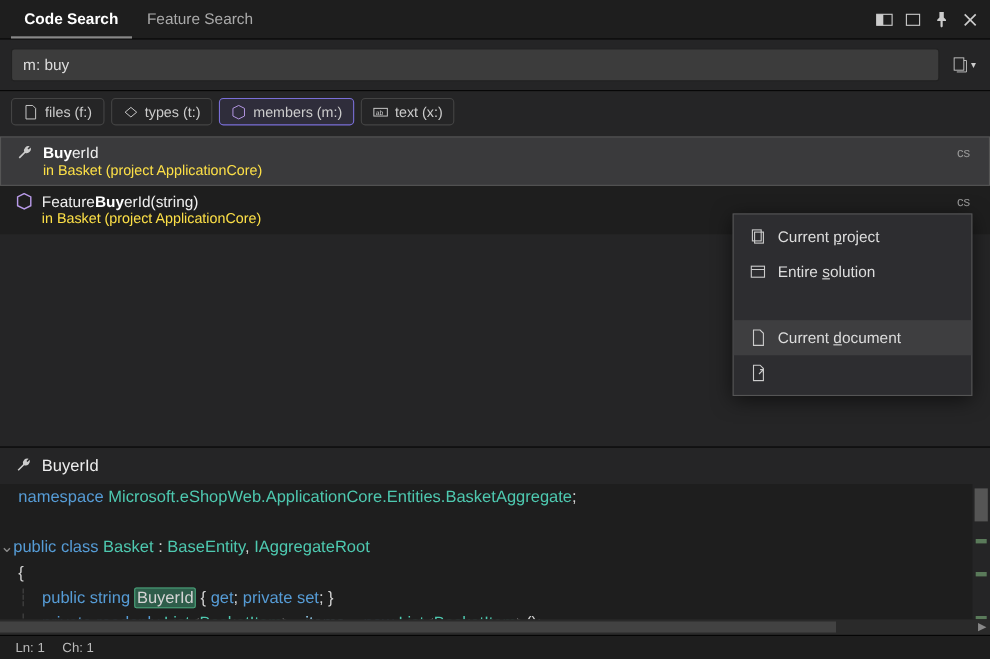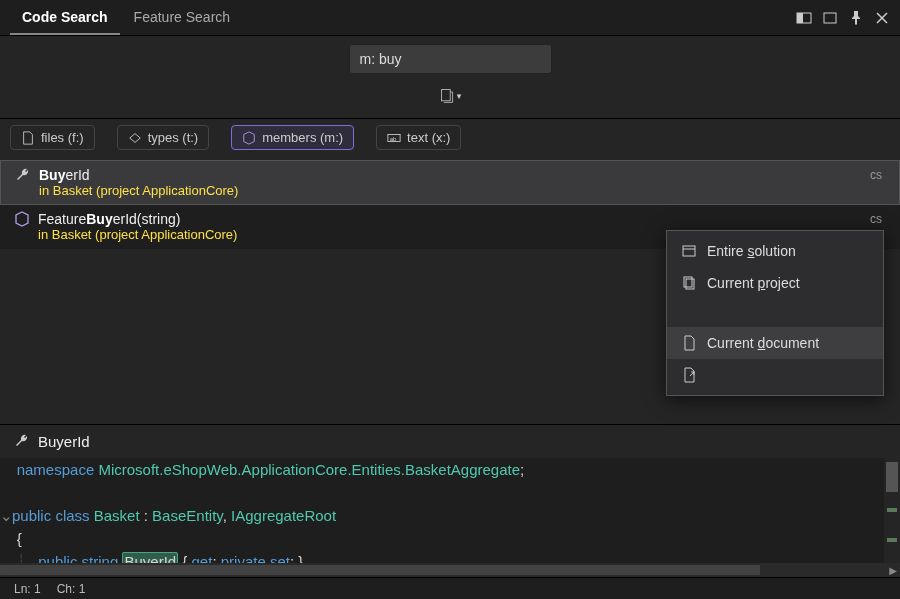--- a/index.html
+++ b/index.html
@@ -3,24 +3,24 @@
 <meta charset="utf-8">
 <style>
 * { margin: 0; padding: 0; box-sizing: border-box; font-family: 'Segoe UI', Arial, sans-serif; }
 body { background: #1e1e1e; color: #ccc; width: 900px; height: 599px; overflow: hidden; display: flex; flex-direction: column; }
 .titlebar { display: flex; justify-content: space-between; align-items: center; height: 36px; background: #1e1e1e; border-bottom: 1px solid #000; padding: 0 10px; }
 .tabs { display: flex; gap: 2px; }
 .tab { padding: 8px 12px; font-size: 14px; color: #aaa; cursor: pointer; }
 .tab.active { color: #fff; font-weight: 600; border-bottom: 2px solid #888; }
 .winbtns { display: flex; gap: 10px; }
 .winbtn { width: 16px; height: 16px; display: flex; align-items: center; justify-content: center; cursor: pointer; color: #ccc; }
-.searchrow { display: flex; align-items: center; padding: 8px 10px; gap: 8px; background: #252526; border-bottom: 1px solid #000; flex-direction: column; }
+.searchrow { display: flex; align-items: center; padding: 8px 10px; gap: 8px; background: #252526; border-bottom: 1px solid #000; }
 .searchbox { flex: 1; background: #3c3c3c; border: 1px solid #222; border-radius: 3px; padding: 6px 10px; color: #ddd; font-size: 14px; outline: none; }
 .ddbtn { width: 28px; height: 28px; display: flex; align-items: center; justify-content: center; cursor: pointer; color: #ccc; position: relative; }
-.filters { display: flex; gap: 22px; padding: 6px 10px 10px 10px; background: #252526; }
+.filters { display: flex; gap: 6px; padding: 6px 10px 10px 10px; background: #252526; }
 .fchip { display: flex; align-items: center; gap: 6px; padding: 4px 10px; border: 1px solid #444; border-radius: 4px; font-size: 13px; color: #ccc; cursor: pointer; }
 .fchip.active { border-color: #7a6fd8; background: rgba(122,111,216,0.12); }
 .fchip svg, .fchip .ic { width: 14px; height: 14px; }
 .results { flex: 0 0 auto; position: relative; }
 .result { padding: 6px 14px; border-bottom: 1px solid transparent; }
 .result.sel { background: #3a3a3c; border: 1px solid #555; }
 .rtitle { display: flex; align-items: center; gap: 8px; font-size: 14px; color: #eee; }
 .rtitle b { font-weight: 700; color: #fff; }
 .rsub { font-size: 13px; color: #fde047; padding-left: 24px; }
 .rbadge { position: absolute; right: 18px; font-size: 12px; color: #999; }
@@ -139,34 +139,34 @@
       <span><span>Feature</span><b>Buy</b><span>erId(string)</span></span>
       <span class="rbadge">cs</span>
     </div>
     <div class="rsub">in Basket (project ApplicationCore)</div>
   </div>
 
   <div class="dropdown">
     <div class="dditem">
         <span class="ddic">
           <svg viewBox="0 0 16 16" width="16" height="16">
+            <rect x="3" y="2" width="8" height="10" fill="none" stroke="#ccc"></rect>
+            <rect x="5" y="4" width="8" height="10" fill="none" stroke="#ccc"></rect>
+          </svg>
+        </span>
+        <span><span>Current </span><span class="u">p</span><span>roject</span></span>
+      </div>
+    <div class="dditem">
+        <span class="ddic">
+          <svg viewBox="0 0 16 16" width="16" height="16">
             <rect x="2" y="3" width="12" height="10" fill="none" stroke="#ccc"></rect>
             <line x1="2" y1="6" x2="14" y2="6" stroke="#ccc"></line>
           </svg>
         </span>
         <span><span>Entire </span><span class="u">s</span><span>olution</span></span>
-      </div>
-    <div class="dditem">
-        <span class="ddic">
-          <svg viewBox="0 0 16 16" width="16" height="16">
-            <rect x="3" y="2" width="8" height="10" fill="none" stroke="#ccc"></rect>
-            <rect x="5" y="4" width="8" height="10" fill="none" stroke="#ccc"></rect>
-          </svg>
-        </span>
-        <span><span>Current </span><span class="u">p</span><span>roject</span></span>
       </div>
     <div class="dditem hov">
         <span class="ddic">
           <svg viewBox="0 0 16 16" width="16" height="16">
             <path d="M4 1h6l3 3v11H4z" fill="none" stroke="#ccc"></path>
           </svg>
         </span>
         <span><span>Current </span><span class="u">d</span><span>ocument</span></span>
       </div>
     <div class="dditem">

